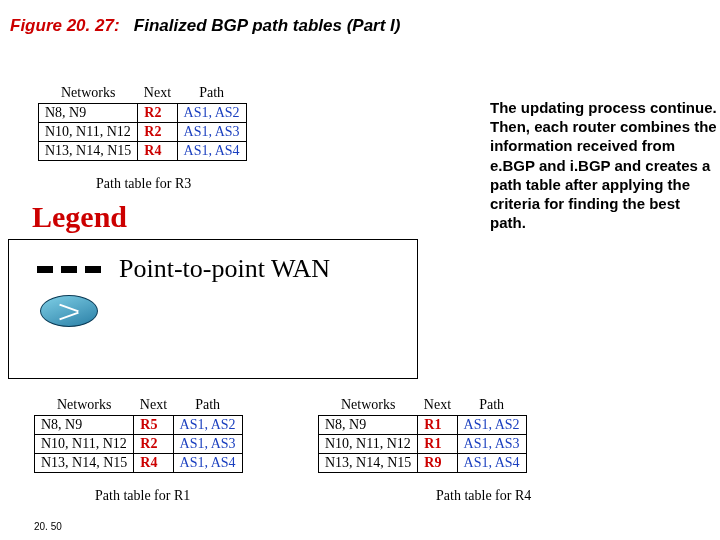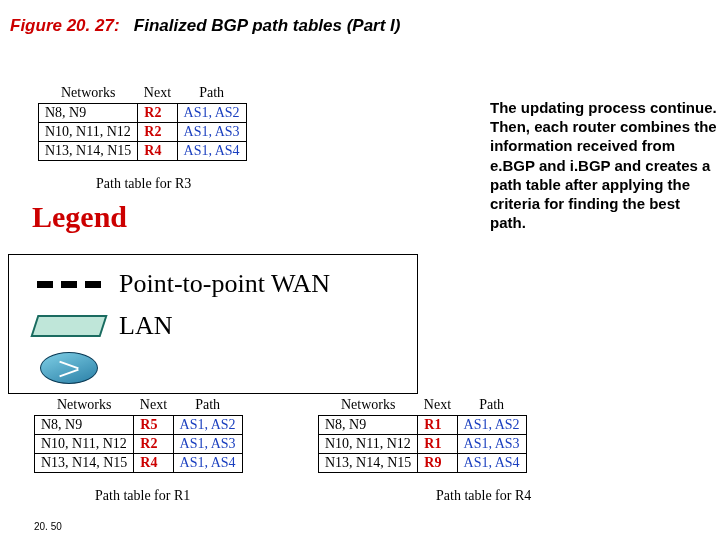--- a/index.html
+++ b/index.html
@@ -75,21 +75,21 @@
     top: 200px;
     left: 12px;
     font-family: "Times New Roman", serif;
     font-size: 30px;
     color: #c00;
     font-weight: bold;
     margin-left: 20px;
   }
   .legend-box {
     position: absolute;
-    top: 254px;
+    top: 239px;
     left: 8px;
     width: 410px;
     height: 140px;
     border: 1px solid #000;
     padding: 8px 10px;
     font-family: "Times New Roman", serif;
     font-size: 26px;
     color: #000;
   }
   .legend-row {
@@ -177,26 +177,20 @@
       <span class="dash"></span>
         <span class="dashgap"></span>
         <span class="dash"></span>
         <span class="dashgap"></span>
         <span class="dash"></span>
     </span>
     <span class="legend-label">Point-to-point WAN</span>
   </div>
   <div class="legend-row">
     <span class="legend-icon">
-        <span class="lan-shape"></span>
-      </span>
-    <span class="legend-label">LAN</span>
-  </div>
-  <div class="legend-row">
-    <span class="legend-icon">
         <span class="router-shape"></span>
       </span>
   </div>
 </div>
 
 <table id="tbl-r1" class="ptable">
   <tbody>
       <tr>
     <th>Networks</th>
     <th>Next</th>

